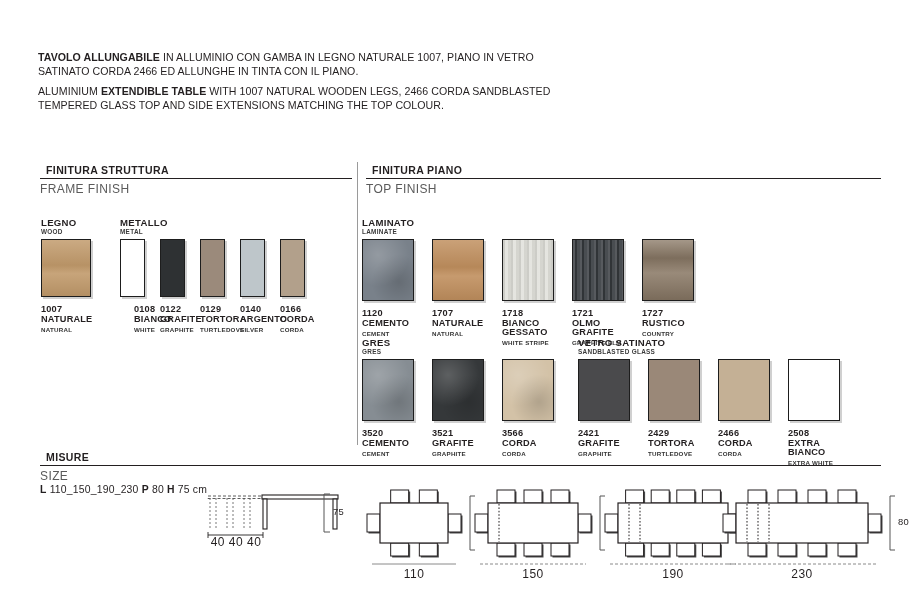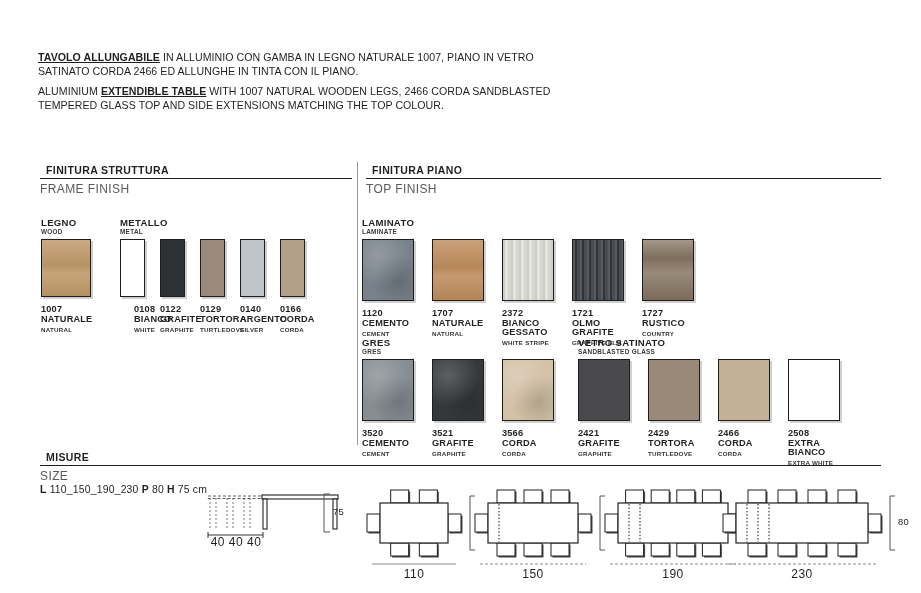--- a/index.html
+++ b/index.html
@@ -10,21 +10,21 @@
     -webkit-font-smoothing:antialiased;
   }
   .page{position:absolute;left:0;top:0;width:921px;height:593px;}
 
   
   .title{position:absolute;left:38px;top:22px;white-space:nowrap;}
   .title .main{font-size:20px;font-weight:bold;letter-spacing:.2px;}
   .title .code{font-size:11.5px;font-weight:bold;letter-spacing:.2px;}
 
   .desc{position:absolute;left:38px;font-size:10.6px;line-height:14.2px;letter-spacing:.05px;}
-  .desc b{font-weight:bold;text-decoration:underline;}
+  .desc b{font-weight:bold;}
   #desc-it{top:50px;width:520px;}
   #desc-en{top:84px;width:520px;}
   #desc-note{top:128px;width:520px;color:#4a4a4a;}
 
   
   .sec-head{position:absolute;font-size:10.5px;font-weight:bold;letter-spacing:.4px;padding-left:6px;}
   .sec-rule{position:absolute;height:1px;background:#231f20;}
   .sec-sub{position:absolute;font-size:12px;color:#5a5a5a;letter-spacing:.4px;}
   .vrule{position:absolute;width:1px;background:#9a9a9a;}
 
@@ -138,21 +138,21 @@
         <span class="en">CEMENT</span>
       </div>
       <div class="sw" title="1707 NATURALE" style="left: 432px; top: 239px; width: 52px; height: 62px; background: linear-gradient(rgba(255, 255, 255, 0.16), rgba(0, 0, 0, 0.05) 45%, rgba(255, 255, 255, 0.1) 60%, rgba(0, 0, 0, 0.07)), rgb(192, 143, 94);"></div>
       <div class="sw-lbl" style="left: 432px; top: 309px; width: 66px;">
         <span class="code">1707</span>
         <span class="nm">NATURALE</span>
         <span class="en">NATURAL</span>
       </div>
       <div class="sw" title="1718 BIANCO GESSATO" style="left: 502px; top: 239px; width: 52px; height: 62px; background: repeating-linear-gradient(90deg, rgba(0, 0, 0, 0.07) 0px, rgba(0, 0, 0, 0.07) 2px, rgba(255, 255, 255, 0.25) 2px, rgba(255, 255, 255, 0.25) 5px, rgba(0, 0, 0, 0.03) 5px, rgba(0, 0, 0, 0.03) 8px), rgb(220, 220, 214);"></div>
       <div class="sw-lbl" style="left: 502px; top: 309px; width: 66px;">
-        <span class="code">2372</span>
+        <span class="code">1718</span>
         <span class="nm">BIANCO GESSATO</span>
         <span class="en">WHITE STRIPE</span>
       </div>
       <div class="sw" title="1721 OLMO GRAFITE" style="left: 572px; top: 239px; width: 52px; height: 62px; background: repeating-linear-gradient(90deg, rgba(255, 255, 255, 0.13) 0px, rgba(255, 255, 255, 0.13) 2px, rgba(0, 0, 0, 0.22) 2px, rgba(0, 0, 0, 0.22) 4px, rgba(255, 255, 255, 0.06) 4px, rgba(255, 255, 255, 0.06) 7px), rgb(62, 66, 70);"></div>
       <div class="sw-lbl" style="left: 572px; top: 309px; width: 66px;">
         <span class="code">1721</span>
         <span class="nm">OLMO GRAFITE</span>
         <span class="en">GRAPHITE ELM</span>
       </div>
       <div class="sw" title="1727 RUSTICO" style="left: 642px; top: 239px; width: 52px; height: 62px; background: linear-gradient(rgba(255, 255, 255, 0.22), rgba(0, 0, 0, 0.1) 30%, rgba(255, 255, 255, 0.12) 55%, rgba(0, 0, 0, 0.12)), rgb(139, 122, 103);"></div>

